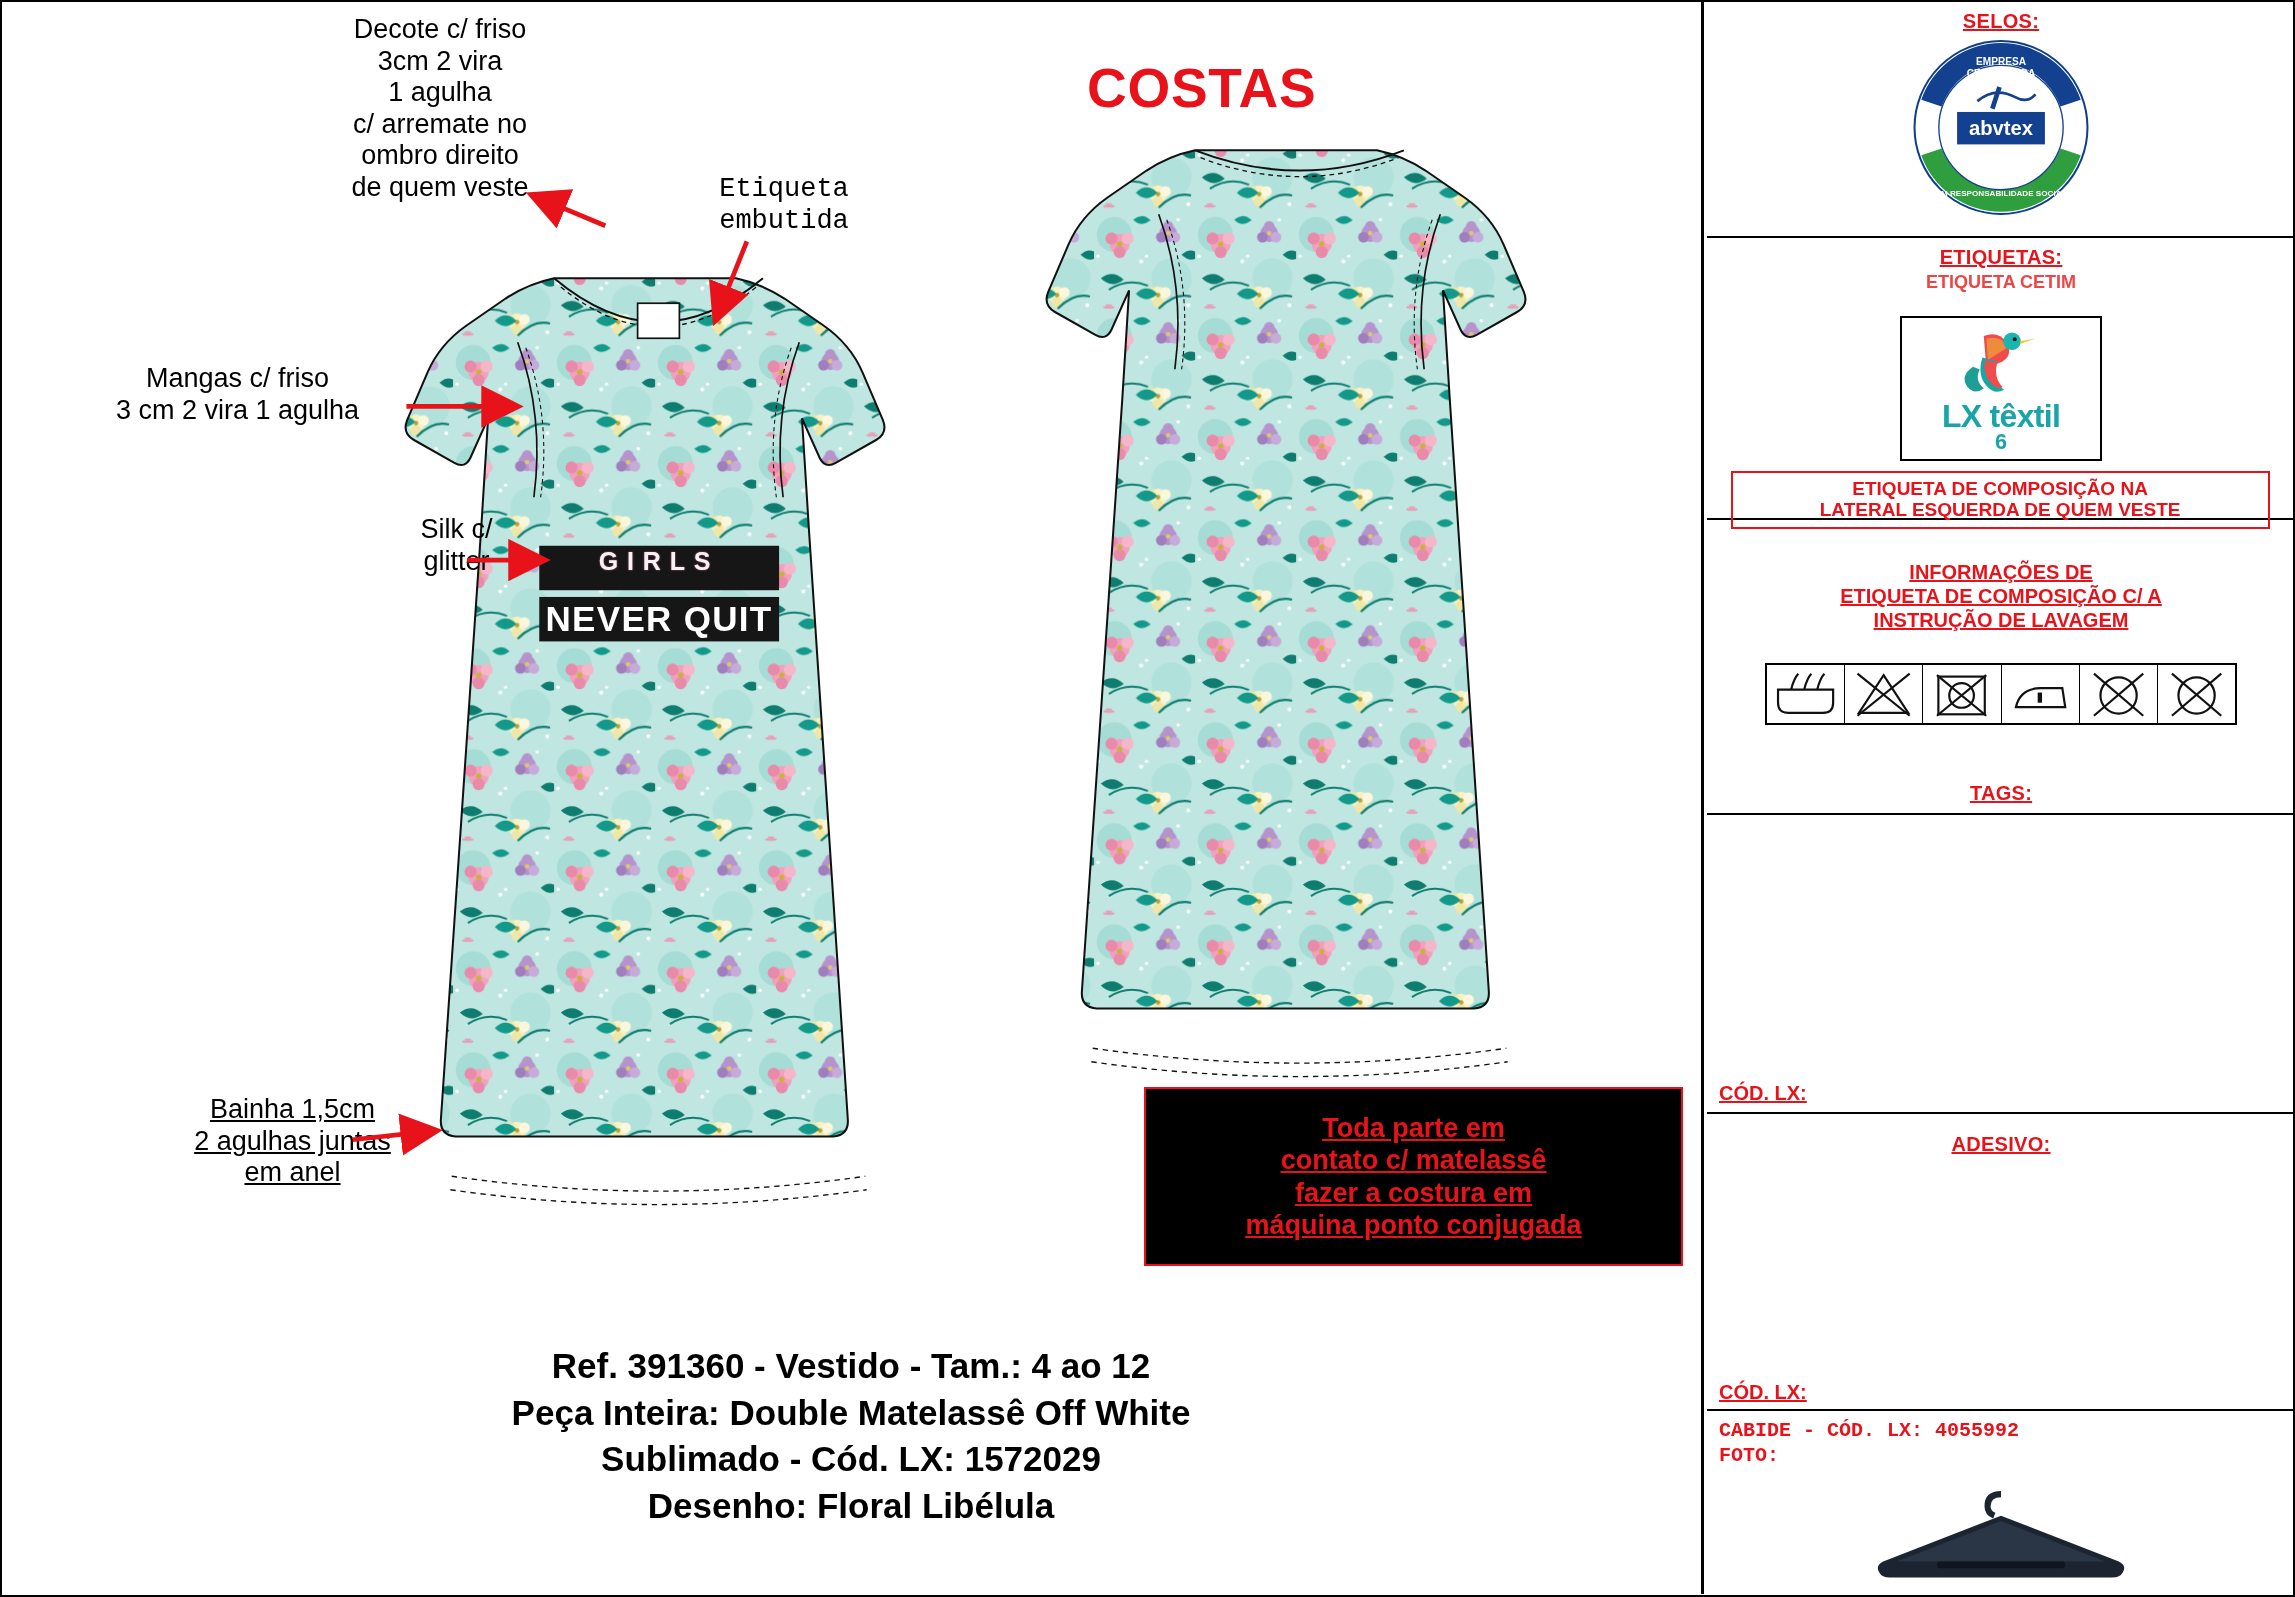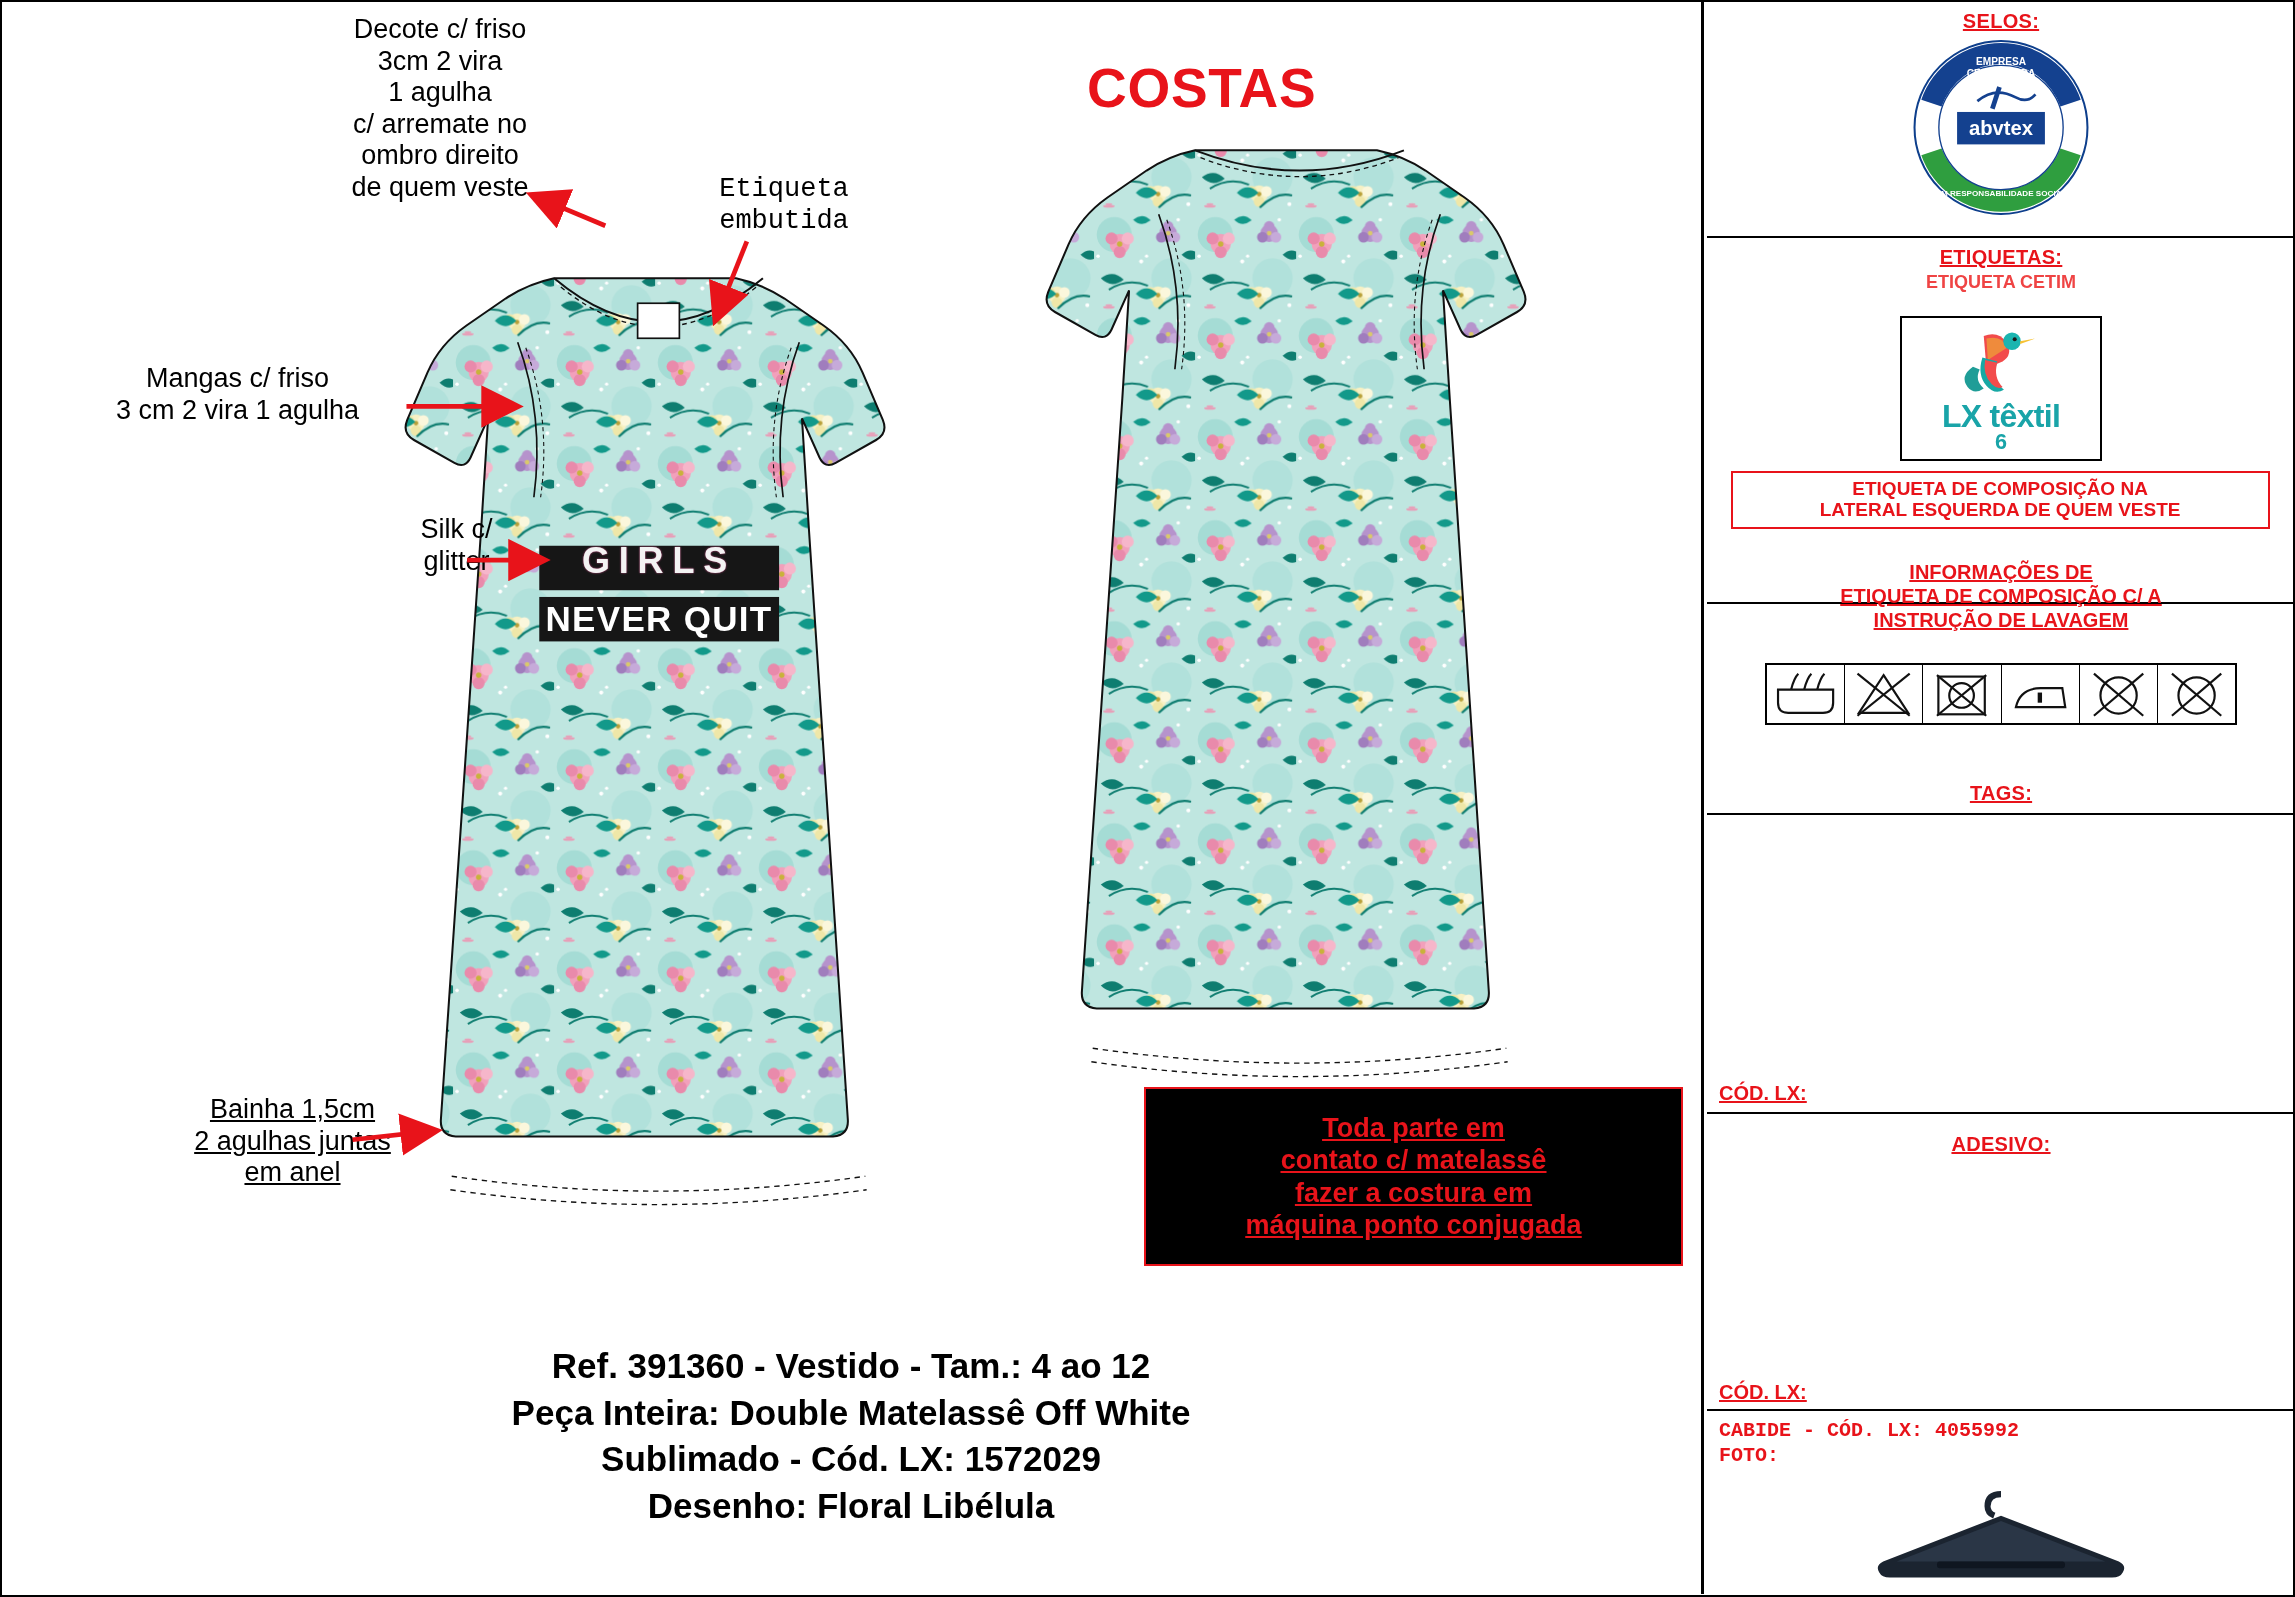--- a/index.html
+++ b/index.html
@@ -58,21 +58,21 @@
   }
 
   
   #box-selos { top: 0; height: 236px; }
   #abvtex-seal {
     position: absolute; left: 50%; transform: translateX(-50%);
     top: 37px; width: 177px; height: 177px;
   }
 
   
-  #box-etiquetas { top: 236px; height: 366px; }
+  #box-etiquetas { top: 236px; height: 282px; }
   #lx-label {
     position:absolute; left: 50%; transform: translateX(-50%);
     top: 78px; width: 202px; height: 145px;
     border: 2px solid #000; background:#fff;
   }
   #bird { position:absolute; left: 40px; top: 10.8px; width: 101px; height: 71px; }
   #lx-text {
     position:absolute; left:0; right:0; top: 80px;
     font-size: 32px; color:#19a4a8; font-weight:bold;
     letter-spacing:-0.7px;
@@ -266,21 +266,21 @@
 
         <rect x="424" y="92" width="62" height="52" fill="#ffffff" stroke="#111" stroke-width="2.5"></rect>
 
         <g>
           <rect x="278" y="452" width="356" height="66" fill="#161616"></rect>
           <rect x="278" y="528" width="356" height="66" fill="#161616"></rect>
         </g>
       </svg>
       
       <div class="silk-girls" style="left:187px; top:305px; width:240px; height:30px; display:flex; align-items:center; justify-content:center;
-                  color:#f3f3f3; font-weight:bold; font-size:36px; letter-spacing:8.8px; text-shadow:0 0 2px #d2558f;">GIRLS</div>
+                  color:#f3f3f3; font-weight:bold; font-size:25px; letter-spacing:8.8px; text-shadow:0 0 2px #d2558f;">GIRLS</div>
       <div class="silk-never" style="left:187px; top:356px; width:240px; height:44px; display:flex; align-items:center; justify-content:center;
                   color:#ffffff; font-weight:bold; font-size:35px; letter-spacing:1.3px;">NEVER QUIT</div>
     </div>
 
     <div class="dress-wrap" id="back-dress">
       <svg viewBox="0 0 910 1500" width="613" height="1011">
         <defs>
           <clipPath id="clipBack">
             <path d="M300 55 q-38 8 -72 30 l-58 40 q-40 28 -58 70 l-30 70 q-8 20 10 30 l60 34 q16 9 24 -8 l26 -58
                      l-10 160 l-60 880 q-2 24 22 26 l560 0 q24 -2 22 -26 l-58 -880 l-10 -160 l26 58 q8 17 24 8

